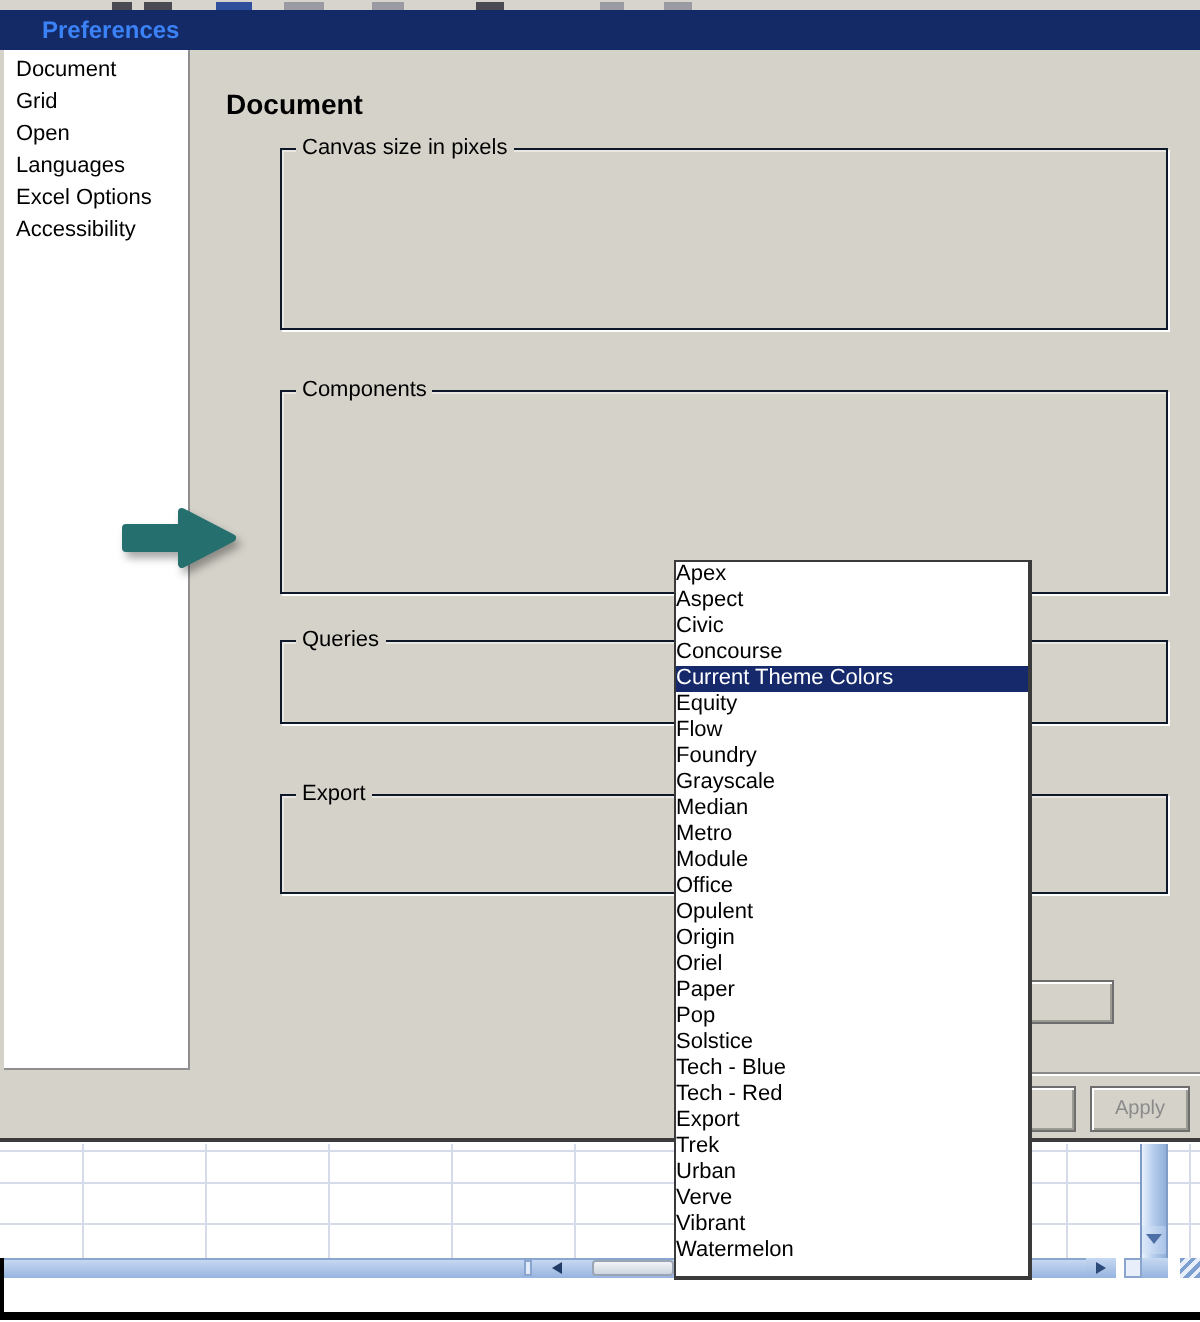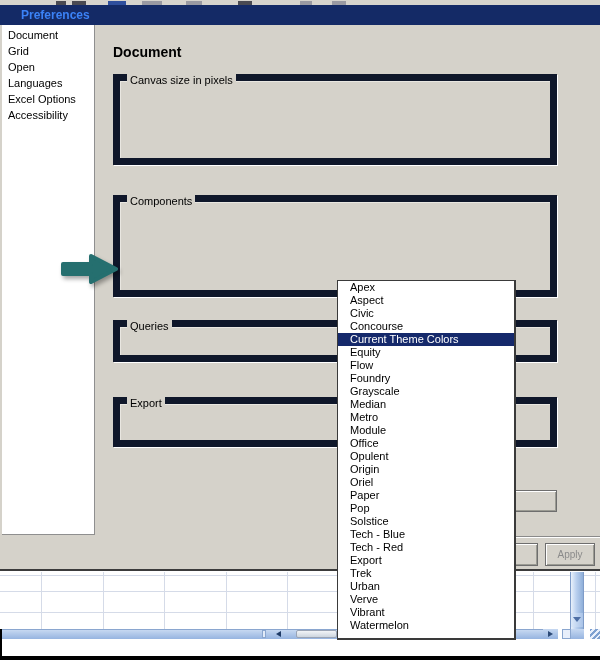--- a/index.html
+++ b/index.html
@@ -28,22 +28,22 @@
   }
   #sidebar {
     left:2px; top:25px; width:93px; height:510px; background:#fff;
     border-right:1px solid #8f8f8f; border-bottom:1px solid #8f8f8f; z-index:3; padding-top:2px;
   }
   .side-item { line-height:16px; padding-left:6px; white-space:nowrap; cursor:default; }
 
   #page-heading { left:113px; top:44px; font-size:14px; font-weight:bold; z-index:3; }
 
   .groupbox {
-    position:absolute; border:7px solid #0f172a;
-    box-shadow:1px 1px 0 #ffffff, inset 1px 1px 0 #e9e7e1; z-index:3;
+    position:absolute; border:1px solid #0f172a;
+    box-shadow:1px 1px 0 #ffffff, inset 1px 1px 0 #e9e7e1; z-index:3;margin-left:27px;
   }
   .gb-label {
     position:absolute; top:-7px; left:7px; background:var(--c-dialog); padding:0 3px; line-height:13px;
   }
 
   
   .radio {
     position:absolute; width:12px; height:12px; border-radius:50%;
     background:#fff; border:1px solid #6e6e6e;
     box-shadow:inset 1px 1px 1px rgba(0,0,0,.35);
@@ -95,21 +95,21 @@
   
   #annotation-arrow { left:58px; top:252px; width:62px; height:34px; z-index:6;
     filter:drop-shadow(2px 3px 2px rgba(0,0,0,.35)); }
 
   
   #color-scheme-listbox {
     left:337px; top:280px; width:179px; height:360px; background:#fff;
     border:1px solid #3a3a3a; border-right-width:2px; border-bottom-width:2px;
     overflow:hidden; z-index:10; position:absolute;
   }
-  .opt { height:13px; line-height:13px; padding-left:12px; white-space:nowrap; cursor:default; }
+  .opt { height:13px; line-height:13px; padding-left:0; white-space:nowrap; cursor:default; }
   .opt.sel { background:var(--c-selection); color:#fff; }
 
   
   #sheet {
     left:0; top:572px; width:600px; height:57px; background-color:#fff; z-index:0;
     background-image:
       repeating-linear-gradient(to right, var(--c-grid) 0 1px, transparent 1px 61.5px),
       repeating-linear-gradient(to bottom, var(--c-grid) 0 1px, transparent 1px 20.5px);
     background-position:41px 0px, 0px 19px;
   }

